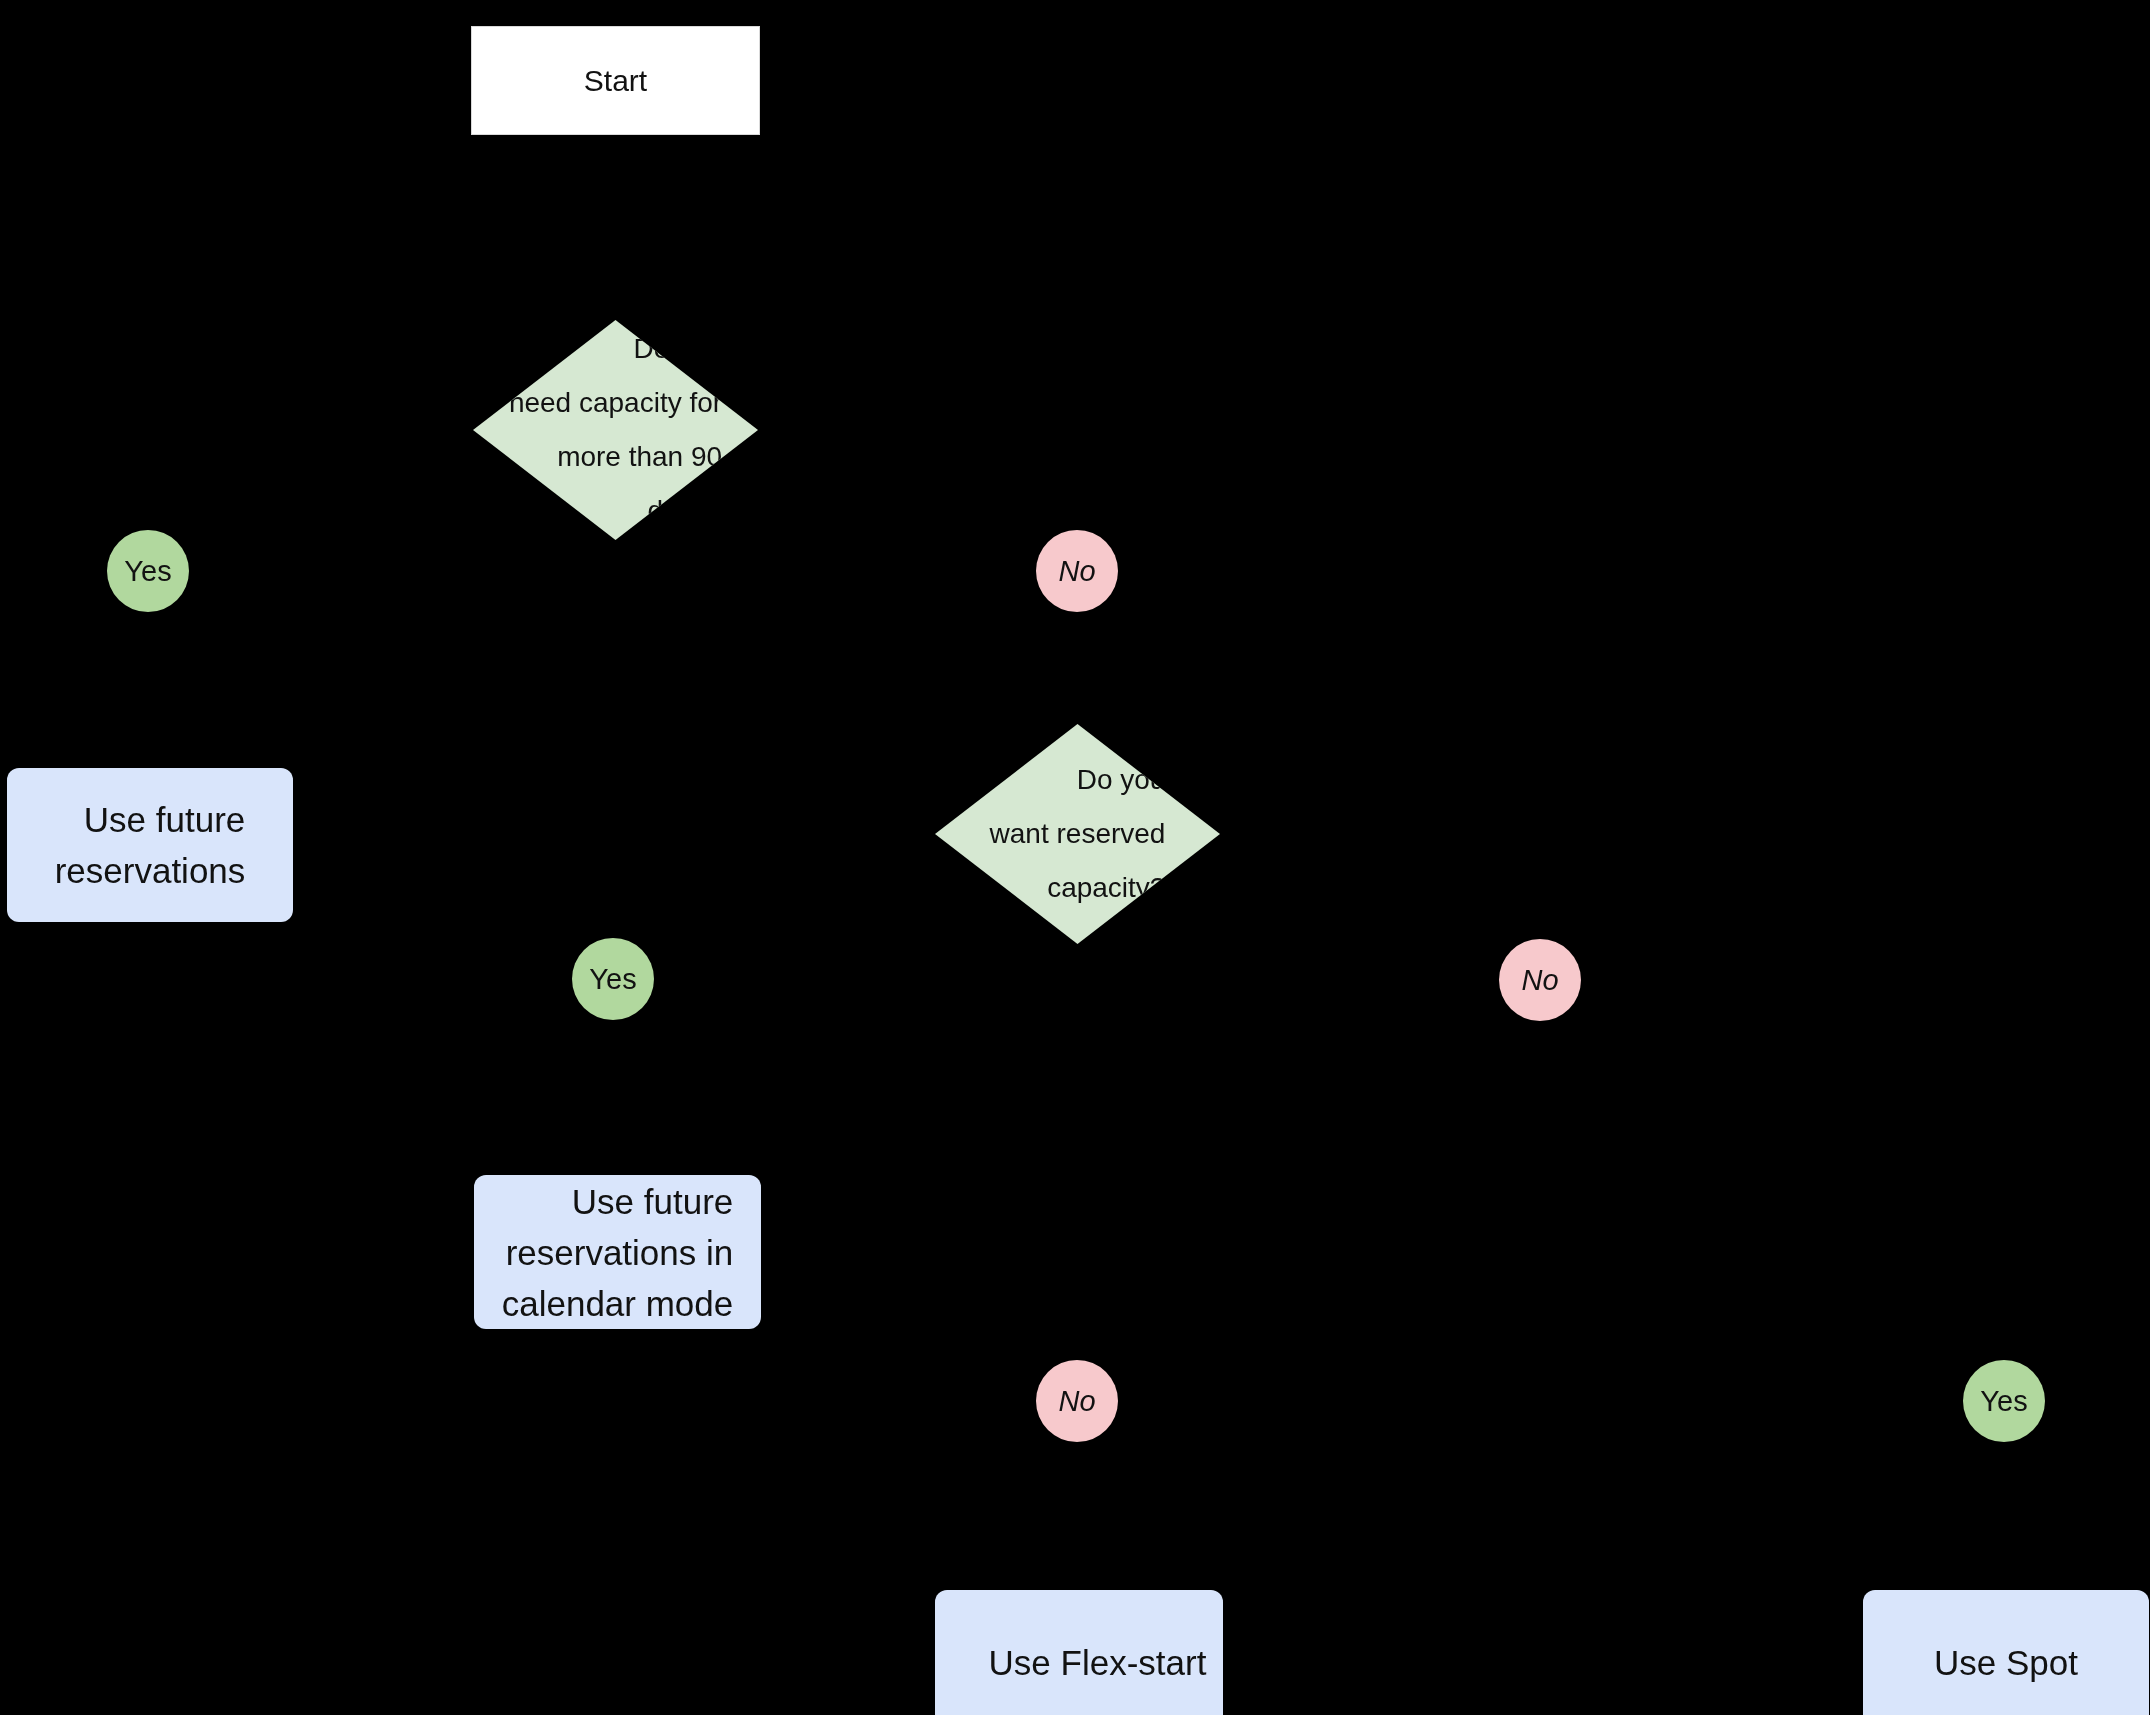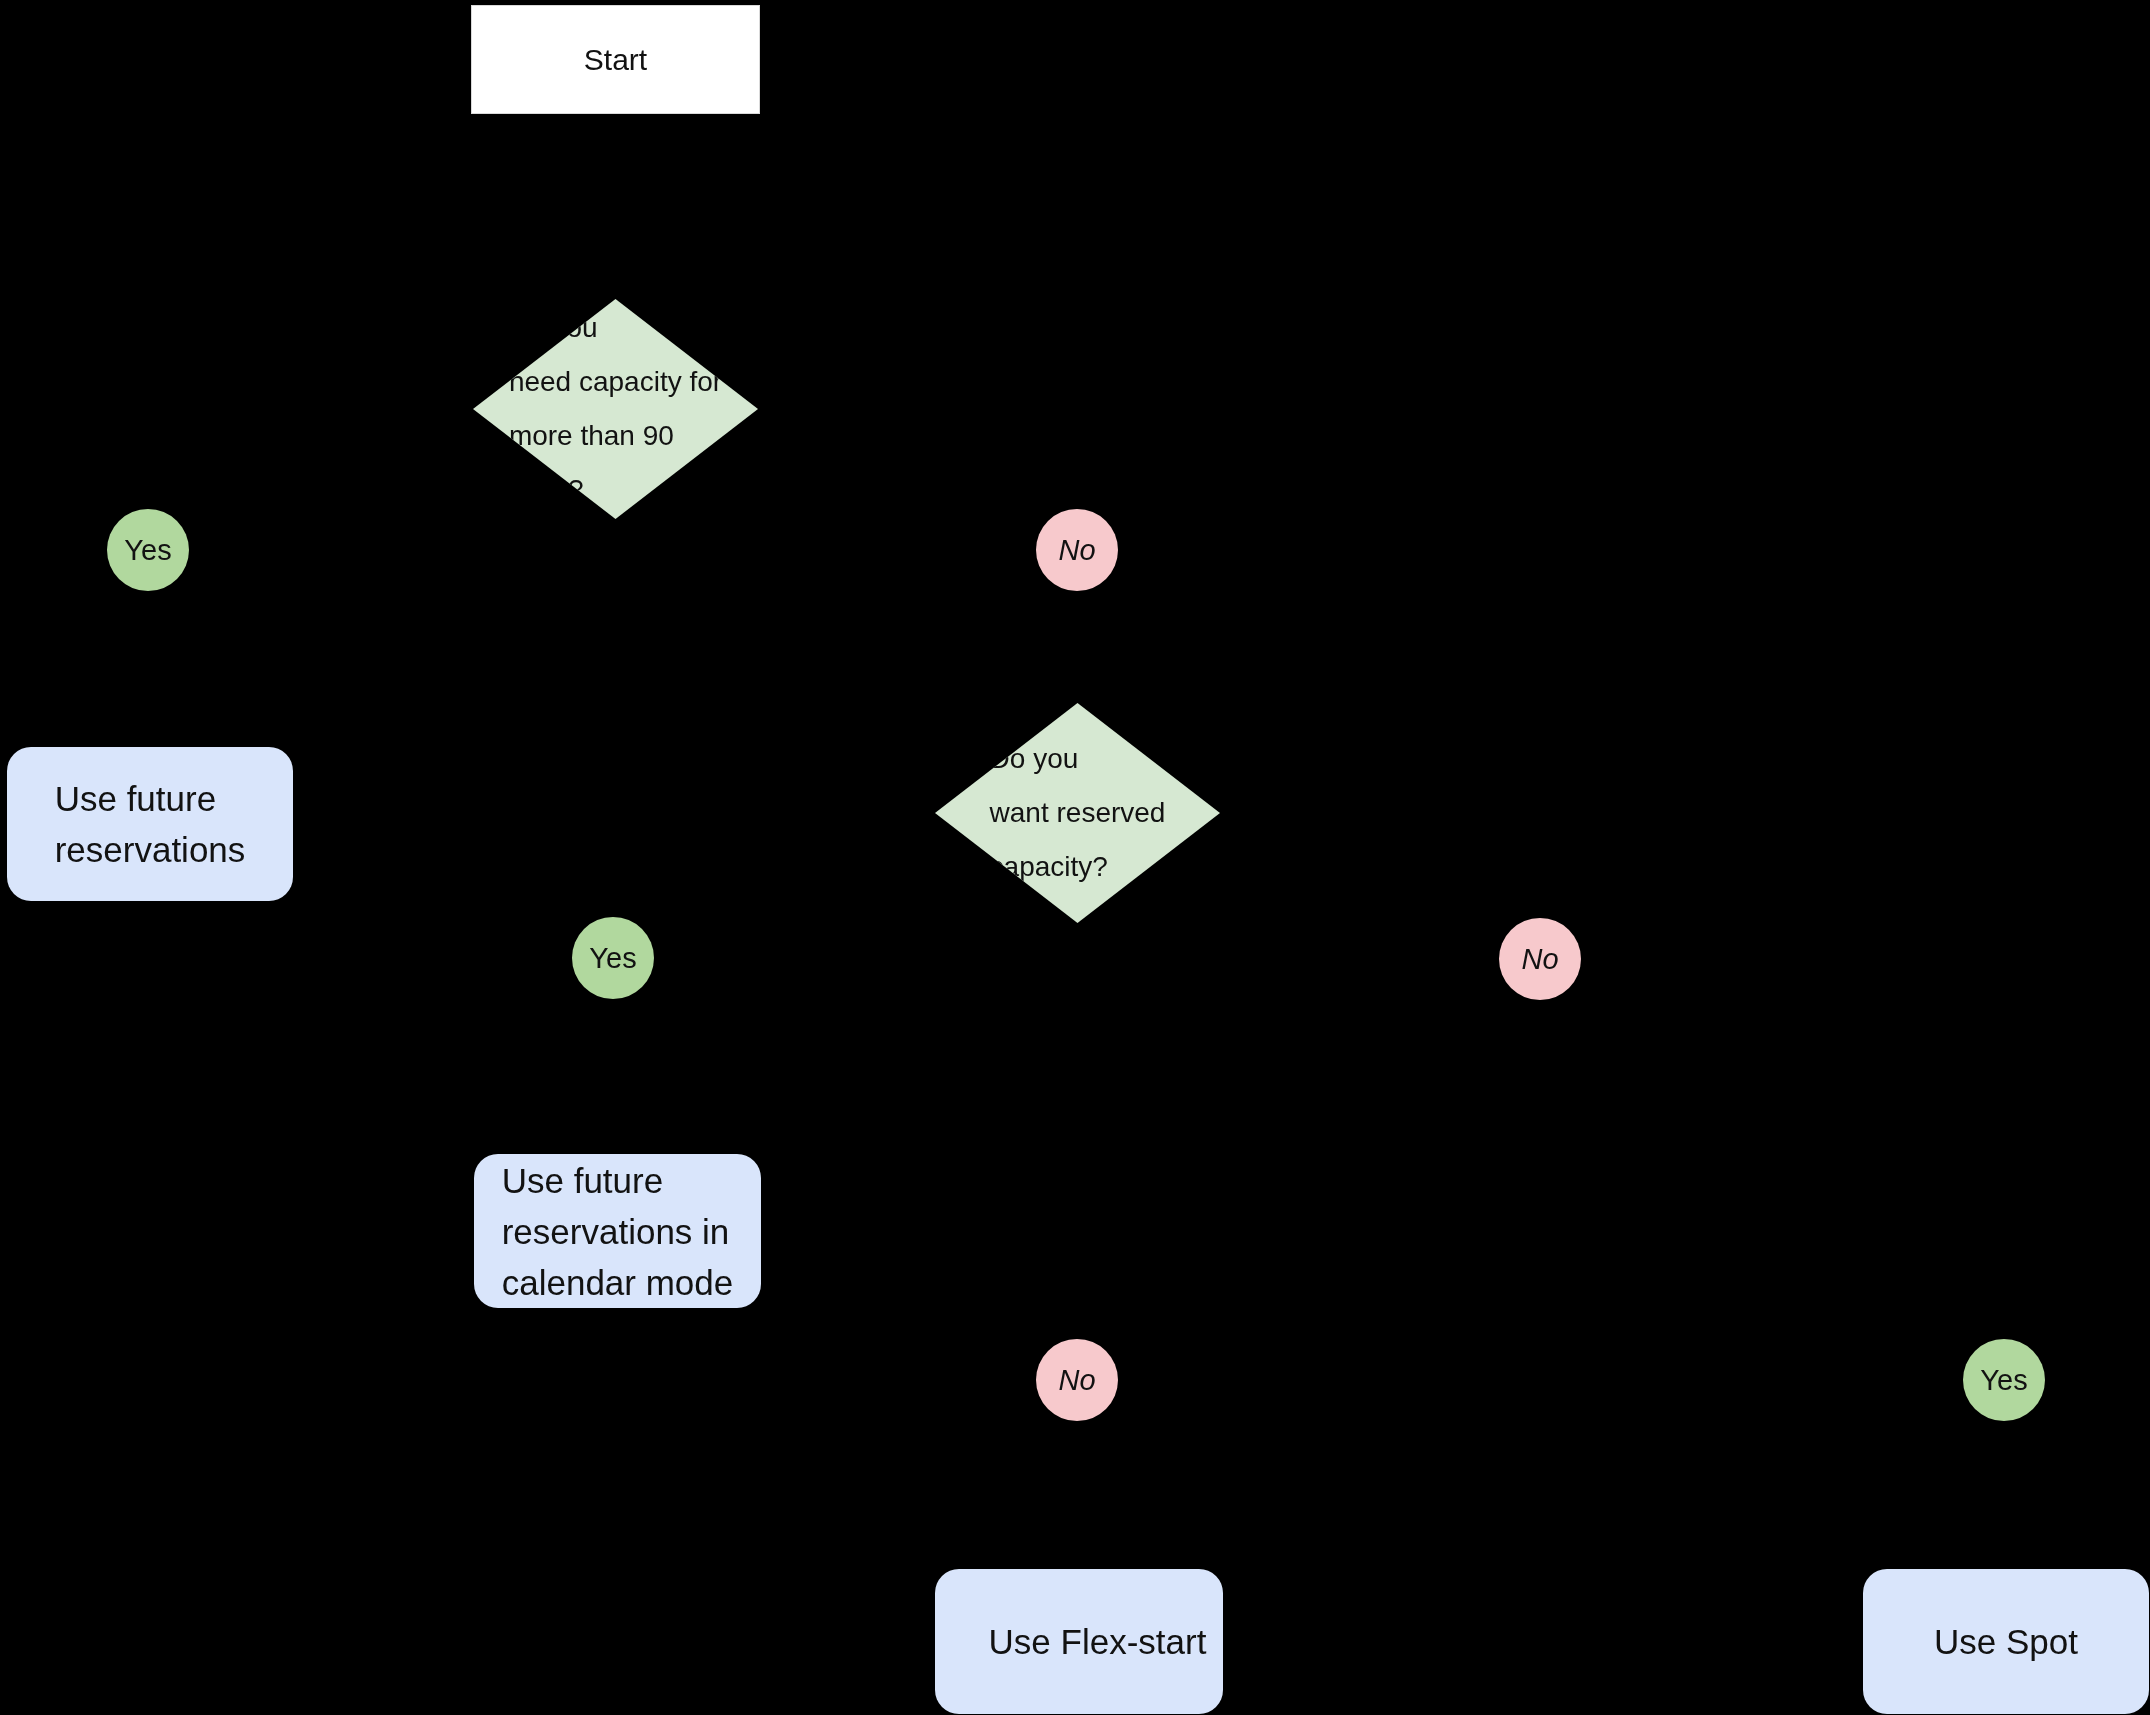--- a/index.html
+++ b/index.html
@@ -13,24 +13,25 @@
     height: 1716px;
     background: var(--background, #000);
     overflow: hidden;
     font-family: "Liberation Sans", sans-serif;
   }
   .node {
     position: absolute;
     display: flex;
     align-items: center;
     justify-content: center;
-    text-align: left;
+    text-align: right;
     color: var(--text, #121212);
     white-space: pre-line;
     box-sizing: border-box;
+    margin-top: 21px;
   }
   .start {
     background: var(--start-fill, #ffffff);
     border: 1.7px solid var(--start-border, #d9d9d9);
     font-size: 30px;
   }
   .decision {
     background: var(--decision-fill, #d6e8d2);
     clip-path: polygon(50% 0%, 100% 50%, 50% 100%, 0% 50%);
     font-size: 28px;
@@ -39,21 +40,21 @@
   .badge {
     width: 82px;
     height: 82px;
     border-radius: 50%;
     font-size: 29px;
   }
   .badge.yes { background: var(--yes-fill, #b1d89e); }
   .badge.no  { background: var(--no-fill, #f7c9cc); font-style: italic; }
   .result {
     background: var(--result-fill, #d9e5fb);
-    border-radius: 24px;
+    border-radius: 12px;
     font-size: 35px;
     line-height: 51px;
   }
 </style>
 </head>
 <body>
 
 <div class="stage">
 
   <div class="node start" style="left:471px; top:5.2px; width:289px; height:109px;">Start</div>

